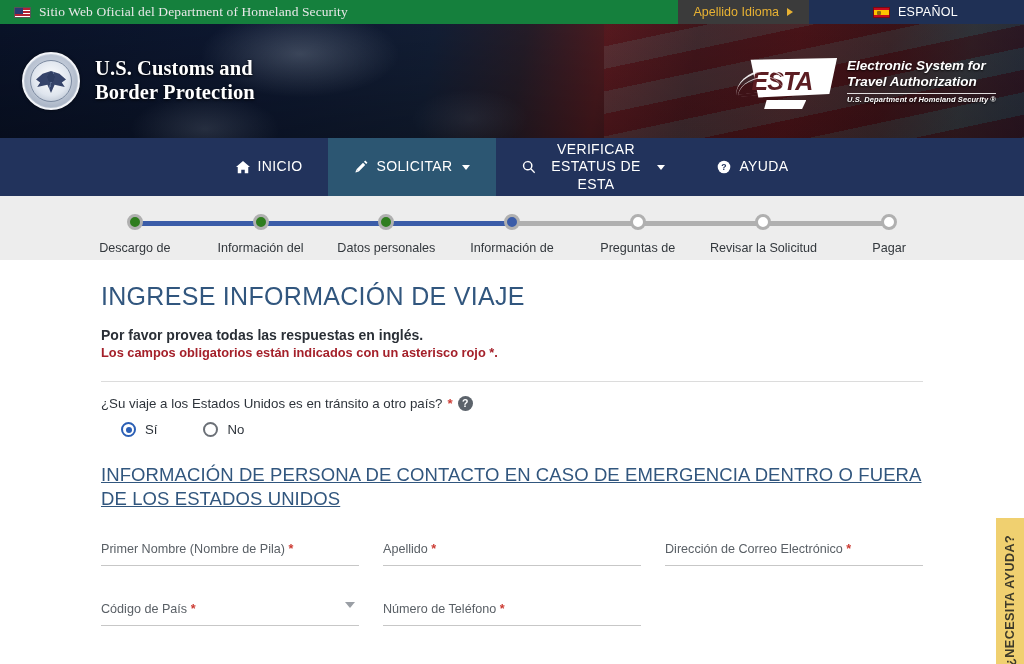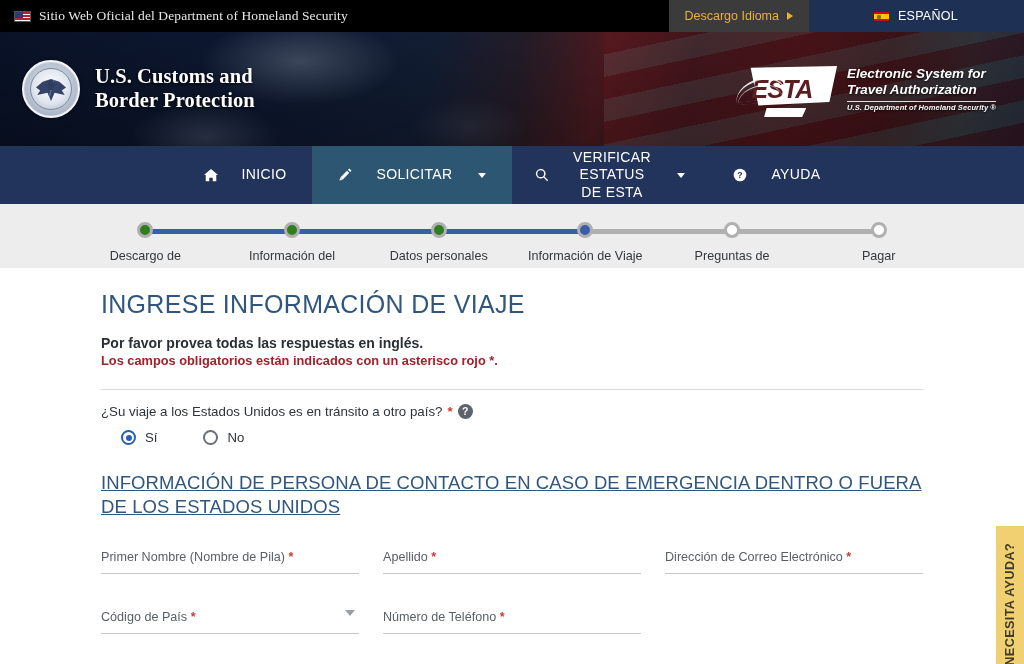--- a/index.html
+++ b/index.html
@@ -8,22 +8,22 @@
     margin: 0; padding: 0;
     width: 1024px; height: 664px;
     overflow: hidden;
     background: #ffffff;
     font-family: "Liberation Sans", sans-serif;
   }
 
   
   .dhs-bar {
     position: relative;
-    height: 32px;
-    background: #000000;
+    height: 24px;
+    background: #15803d;
     display: flex;
     align-items: stretch;
     font-size: 12px;
     color: #e8e8e8;
     overflow: hidden;
   }
   .dhs-left {
     display: flex; align-items: center;
     padding-left: 14px;
     flex: 1 1 auto;
@@ -231,21 +231,21 @@
   
   .mainnav {
     height: 58px;
     background: #22335c;
     display: flex;
     align-items: stretch;
     justify-content: center;
   }
   .navitem {
     display: flex; align-items: center; justify-content: center;
-    gap: 24px;
+    gap: 8px;
     color: #ffffff;
     font-size: 14px;
     letter-spacing: .35px;
     padding: 0 26px;
     text-align: center;
     line-height: 1.25;
     cursor: pointer;
     user-select: none;
   }
   .navitem.active { background: #2c5672; }
@@ -422,21 +422,21 @@
 </style>
 </head>
 <body>
 
 <div class="dhs-bar">
   <div class="dhs-left">
     <span class="mini-flag"></span>
     <span>Sitio Web Oficial del Department of Homeland Security</span>
   </div>
   <div class="lang-switch">
-    <span>Descargo Idioma</span>
+    <span>Apellido Idioma</span>
     <span class="tri"></span>
   </div>
   <div class="lang-current">
     <span class="es-flag"></span>
     <span>ESPAÑOL</span>
   </div>
 </div>
 
 <div class="hero">
   <div class="hero-bg"></div>
@@ -539,20 +539,25 @@
       <div class="dot"></div>
       <div class="lbl">Información de Viaje</div>
     </div>
 
     <div class="step todo">
       <div class="bar"></div>
       <div class="dot"></div>
       <div class="lbl">Preguntas de Elegibilidad</div>
     </div>
 
+    <div class="step todo">
+      <div class="bar"></div>
+      <div class="dot"></div>
+      <div class="lbl">Revisar la Solicitud</div>
+    </div>
 
     <div class="step todo">
       <div class="bar"></div>
       <div class="dot"></div>
       <div class="lbl">Pagar</div>
     </div>
 
   </div>
 </div>
 

